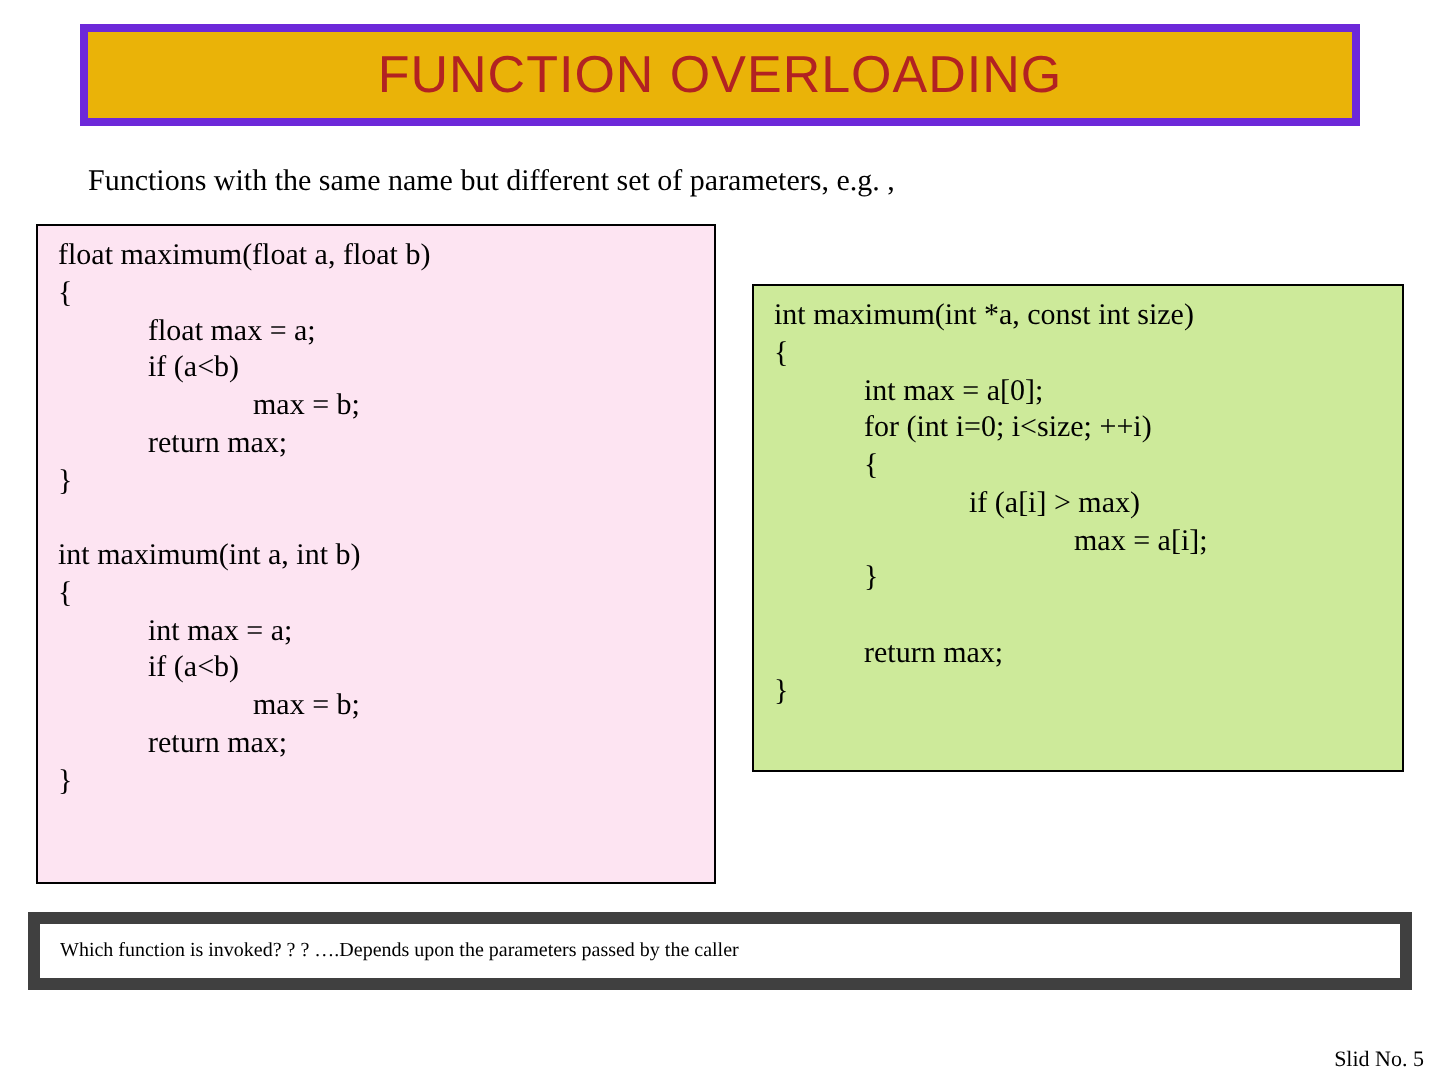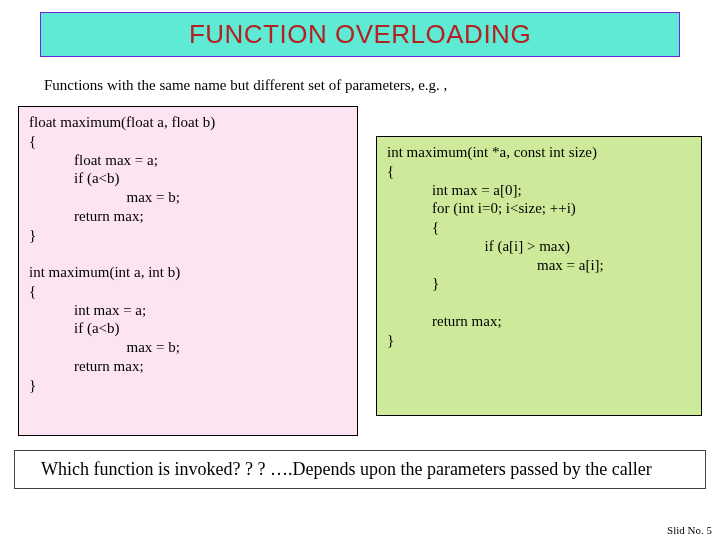--- a/index.html
+++ b/index.html
@@ -6,22 +6,22 @@
   body {
     width: 720px;
     height: 540px;
     background: #ffffff;
     font-family: "Times New Roman", Times, serif;
     position: relative;
     overflow: hidden;
   }
   .title-box {
     margin: 12px 40px 8px 40px;
-    border: 1px solid #6d28d9;
-    background: #5eead4;
+    border: 4px solid #6d28d9;
+    background: #eab308;
     text-align: center;
     padding: 6px 12px;
   }
   .title-box h1 {
     font-family: Arial, Helvetica, sans-serif;
     font-weight: normal;
     font-size: 26px;
     color: #b22222;
     letter-spacing: 0.5px;
   }
@@ -35,27 +35,27 @@
     margin: 12px 18px;
   }
   .code-box {
     border: 1px solid #000;
     padding: 6px 10px 10px 10px;
     font-size: 15px;
     line-height: 1.25;
     white-space: pre;
   }
   .left  { background: #fde4f2; flex: 0 0 340px; height: 330px; }
-  .right { background: #cdea9a; flex: 1; height: 280px; margin-top: 30px; }
+  .right { background: #cdea9a; flex: 1; height: 244px; margin-top: 30px; }
   .footer-box {
     margin: 14px 14px 0 14px;
-    border: 1px solid #404040;
+    border: 6px solid #404040;
     background: #fff;
-    padding: 8px 26px;
-    font-size: 18px;
+    padding: 8px 10px;
+    font-size: 10px;
   }
   .slideno {
     position: absolute;
     right: 8px;
     bottom: 4px;
     font-size: 11px;
   }
 </style>
 </head>
 <body>

